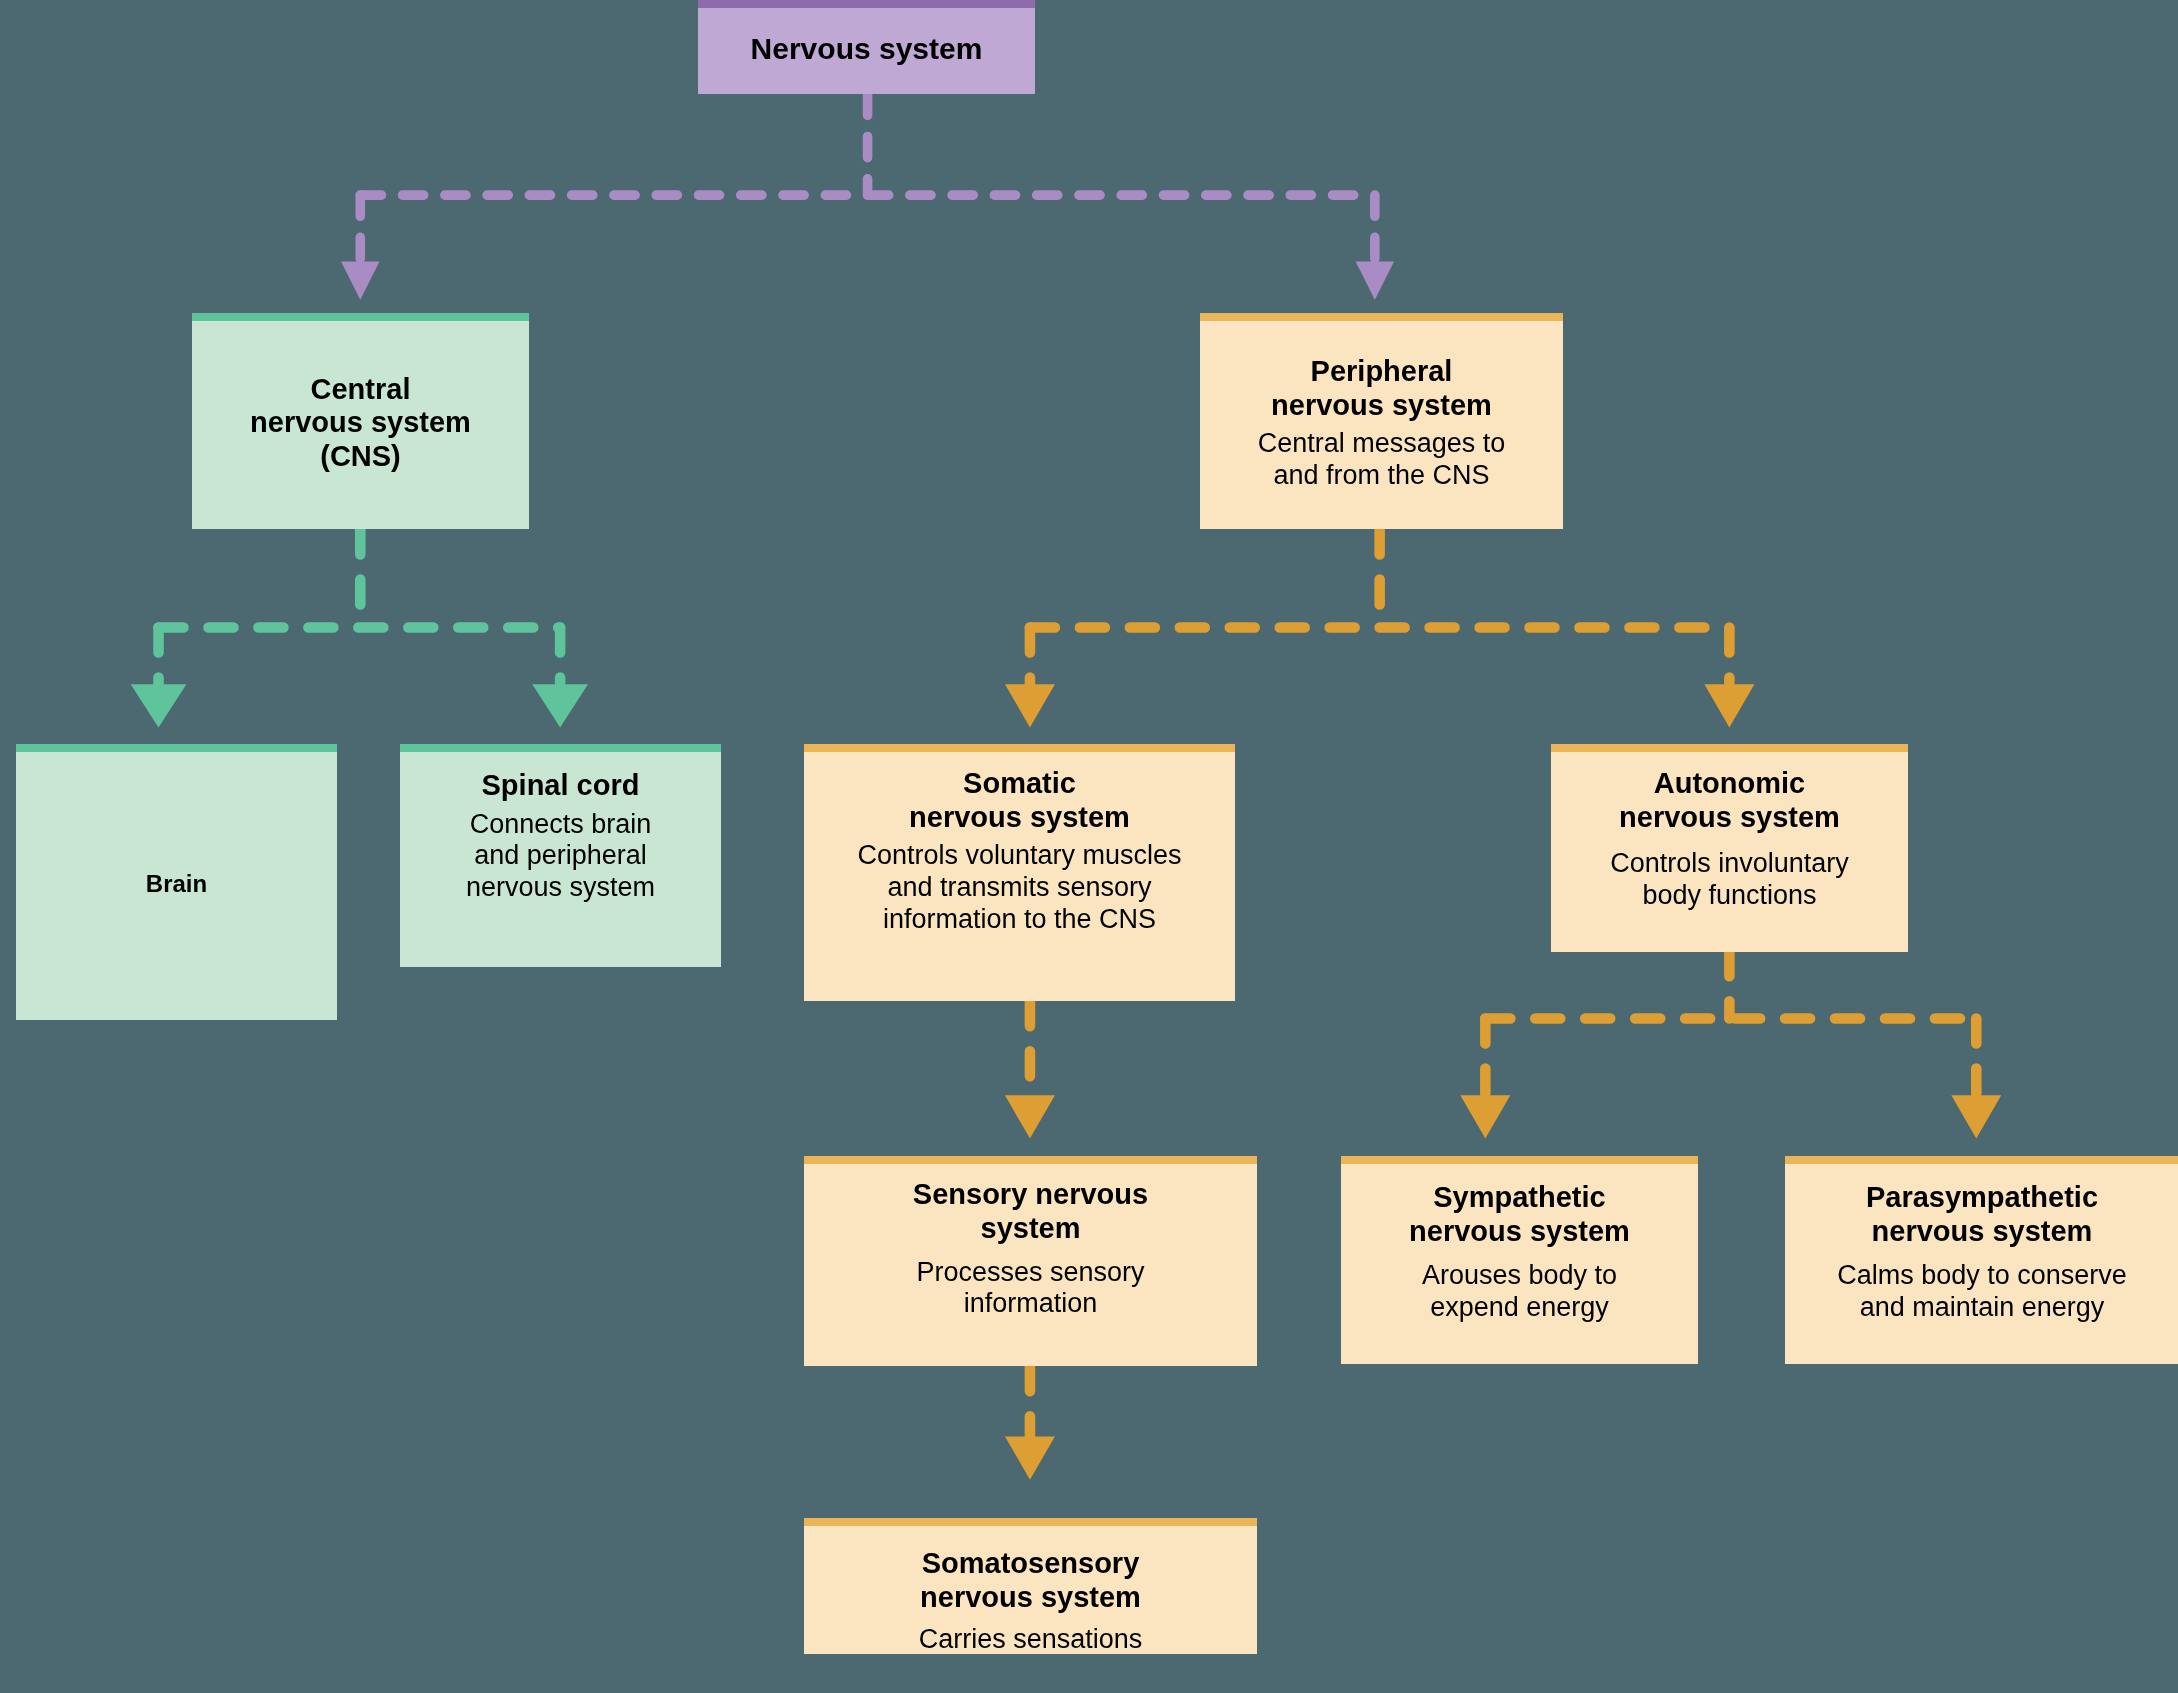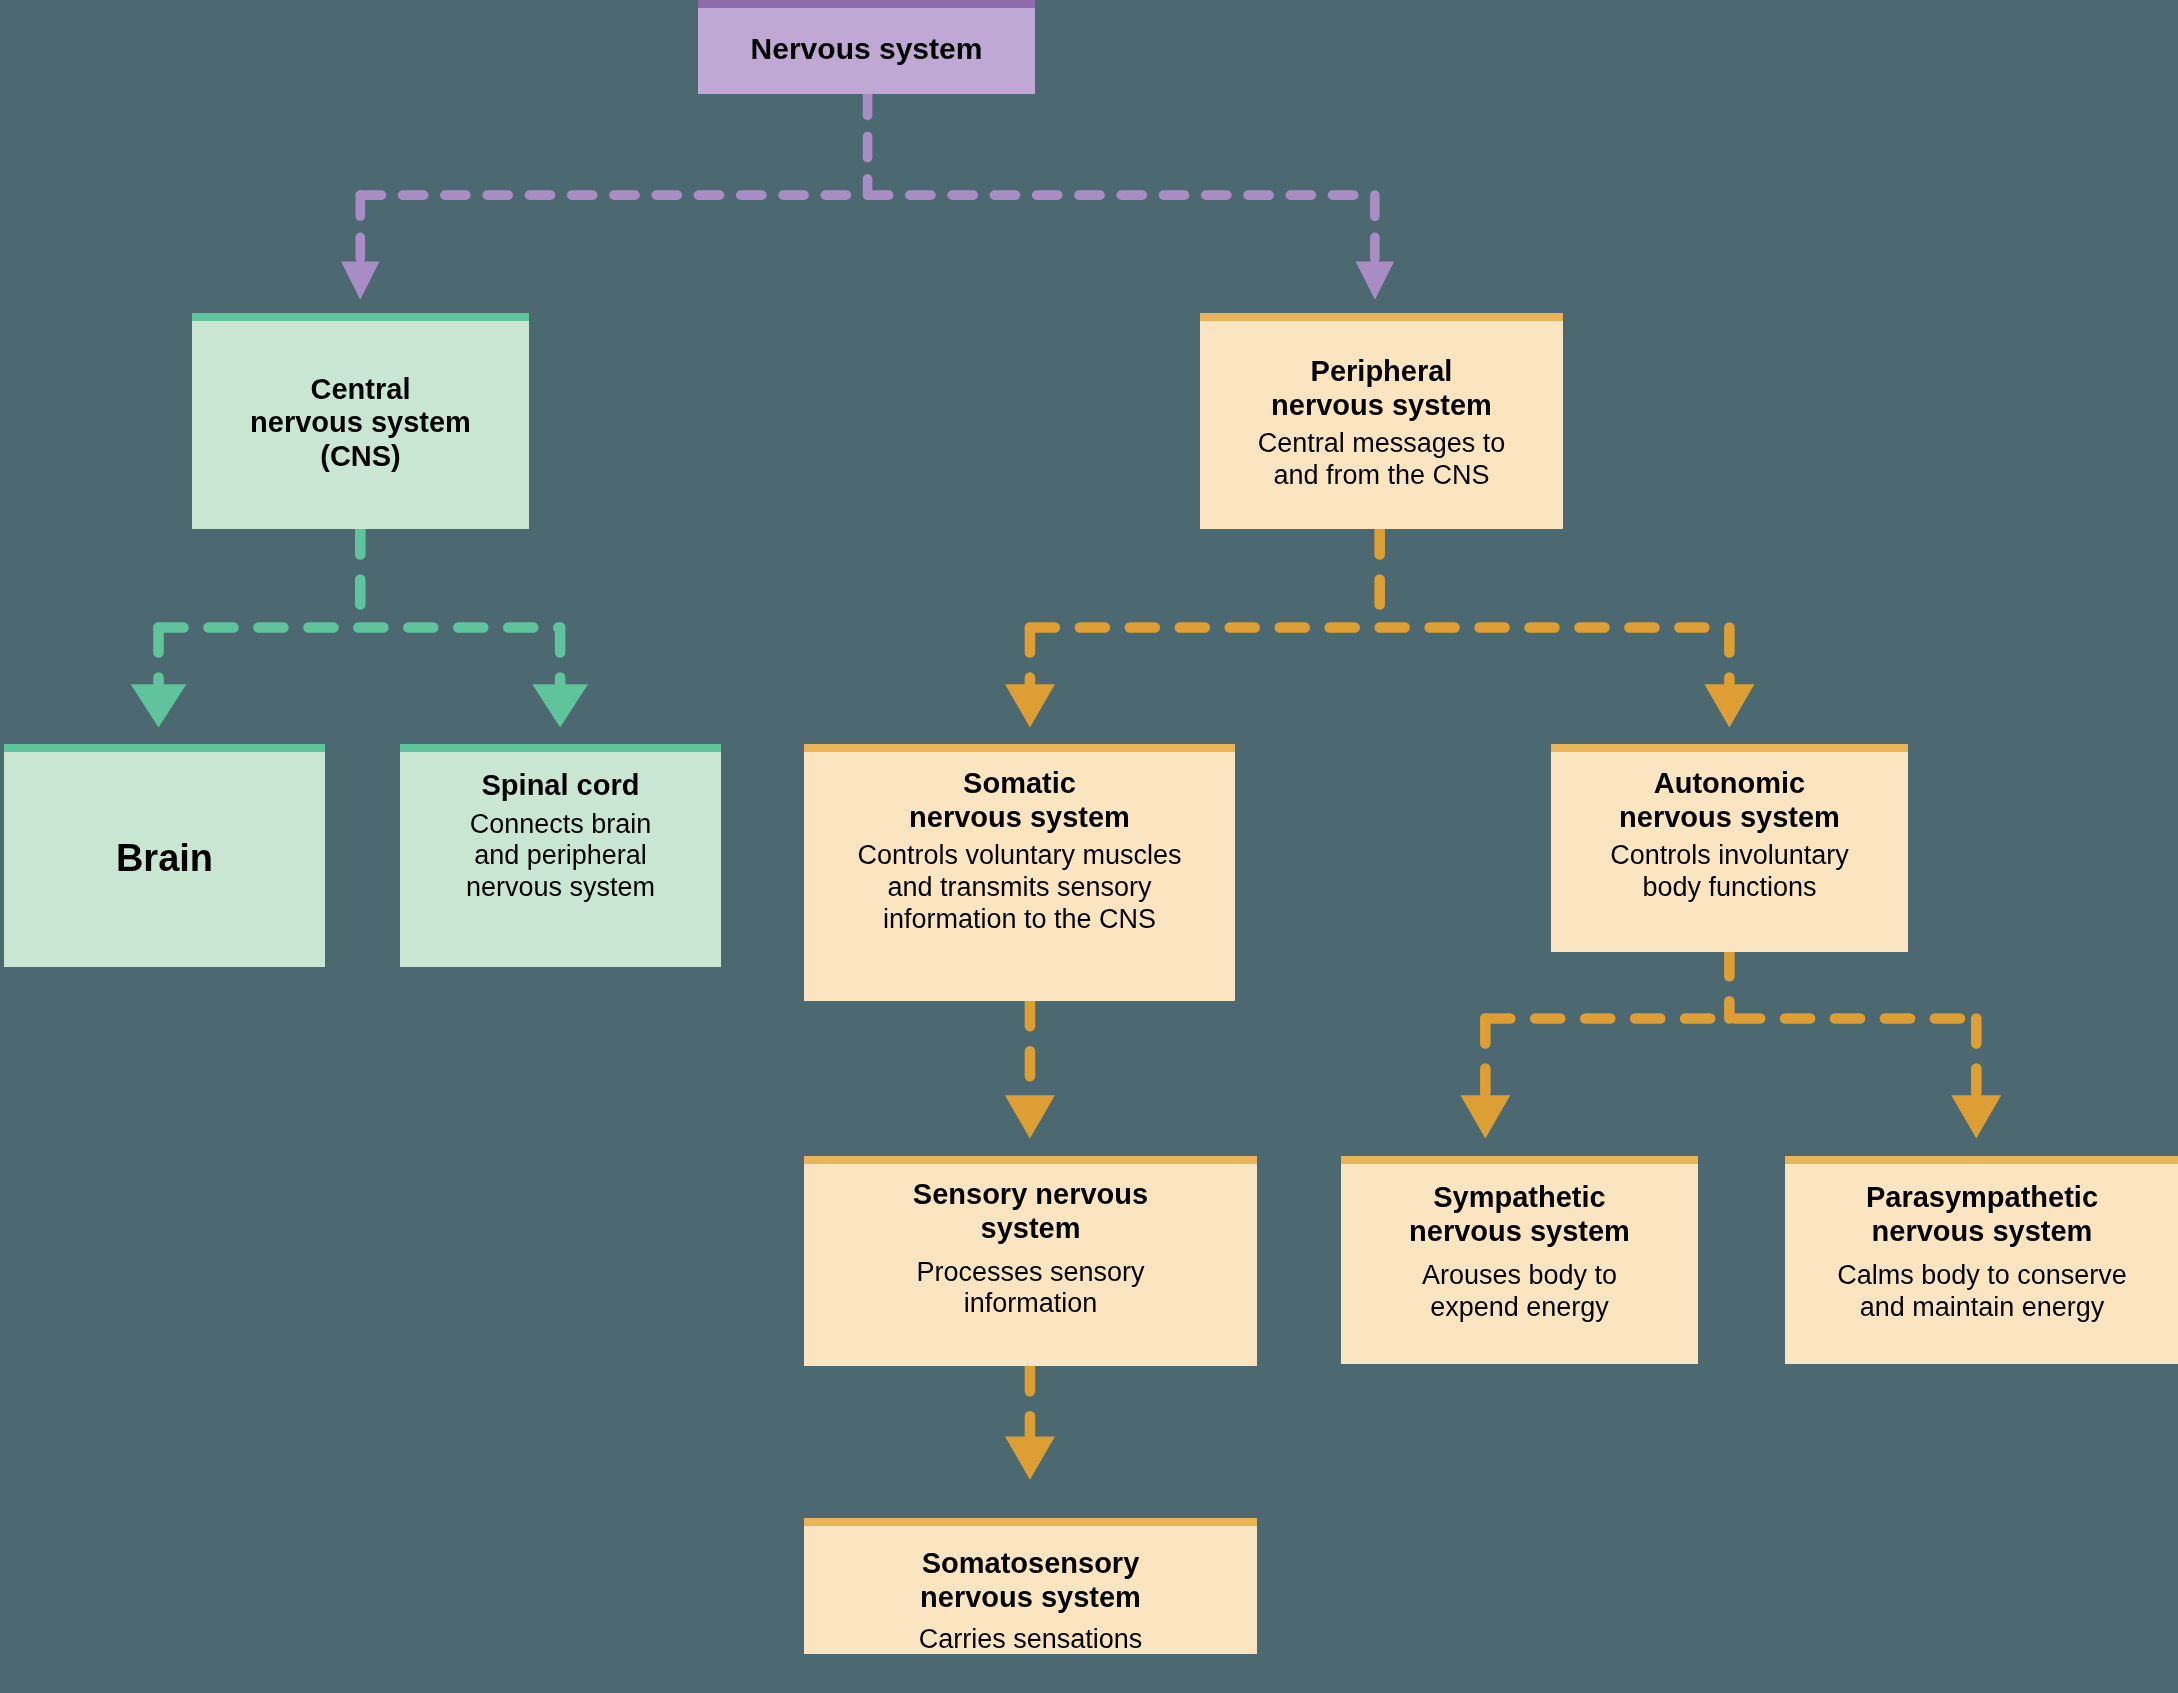--- a/index.html
+++ b/index.html
@@ -136,21 +136,21 @@
 (CNS)</div>
   </div>
 
   <div class="node theme-orange" style="left:1200px; top:313px; width:363px; height:216px; border-top-width:8.6px; font-size:29px;">
     <div class="title">Peripheral
 nervous system</div>
     <div class="desc" style="font-size:27px;">Central messages to
 and from the CNS</div>
   </div>
 
-  <div class="node theme-green" style="left:4px; top:744px; width:321px; height:223px; border-top-width:8.6px; font-size:38px;">
+  <div class="node theme-green" style="left:16px; top:744px; width:321px; height:276px; border-top-width:8.6px; font-size:24px;">
     <div class="title">Brain</div>
   </div>
 
   <div class="node theme-green" style="left:400px; top:744px; width:321px; height:223px; border-top-width:8.6px; font-size:29px;
               justify-content:flex-start; padding-top:17.3px;">
     <div class="title">Spinal cord</div>
     <div class="desc" style="font-size:27px;">Connects brain
 and peripheral
 nervous system</div>
   </div>
@@ -158,21 +158,21 @@
   <div class="node theme-orange" style="left:804px; top:744px; width:431px; height:257px; border-top-width:8.6px; font-size:29px;
               justify-content:flex-start; padding-top:15.4px;">
     <div class="title">Somatic
 nervous system</div>
     <div class="desc" style="font-size:27px;">Controls voluntary muscles
 and transmits sensory
 information to the CNS</div>
   </div>
 
   <div class="node theme-orange" style="left:1551px; top:744px; width:357px; height:208px; border-top-width:8.6px; font-size:29px;
-              justify-content:flex-start; padding-top:15.4px;">
+              justify-content:flex-start; padding-top:15.4px;gap:8px;">
     <div class="title">Autonomic
 nervous system</div>
     <div class="desc" style="font-size:27px;">Controls involuntary
 body functions</div>
   </div>
 
   <div class="node theme-orange" style="left:804px; top:1156px; width:453px; height:210px; border-top-width:8.6px; font-size:29px;
               justify-content:flex-start; padding-top:14px;">
     <div class="title">Sensory nervous
 system</div>

